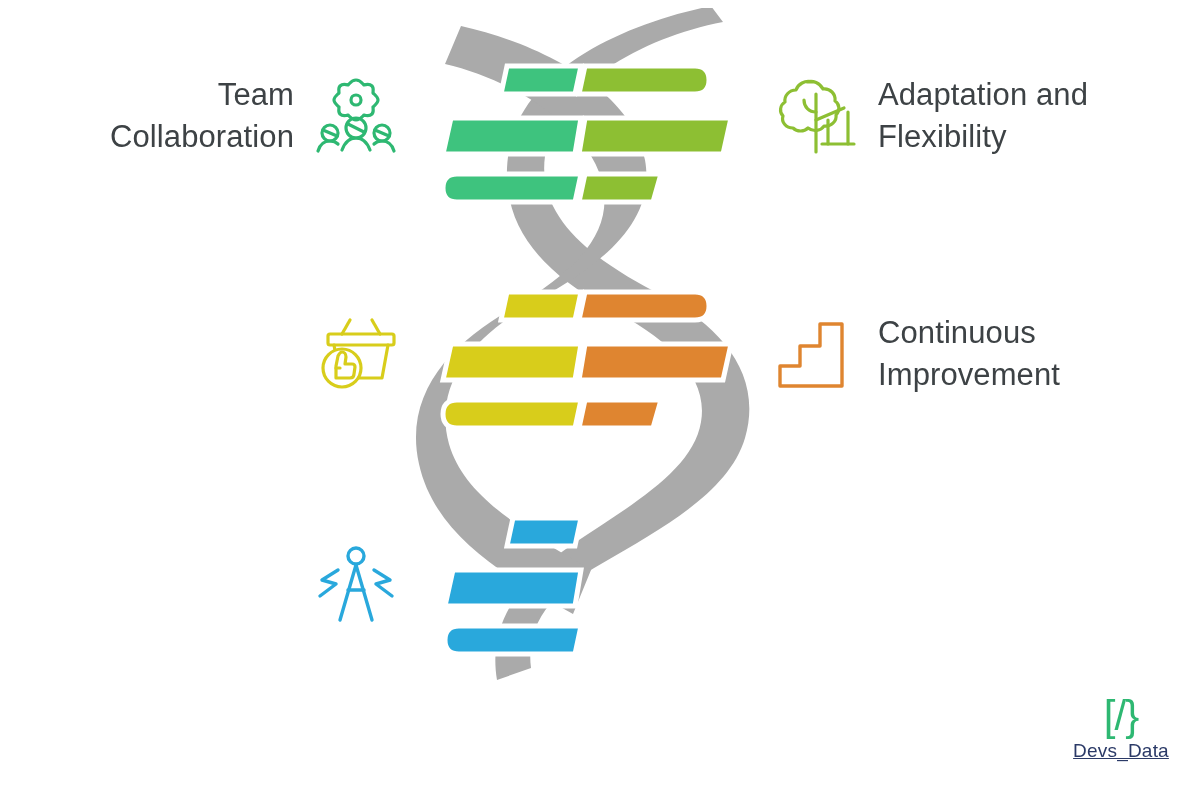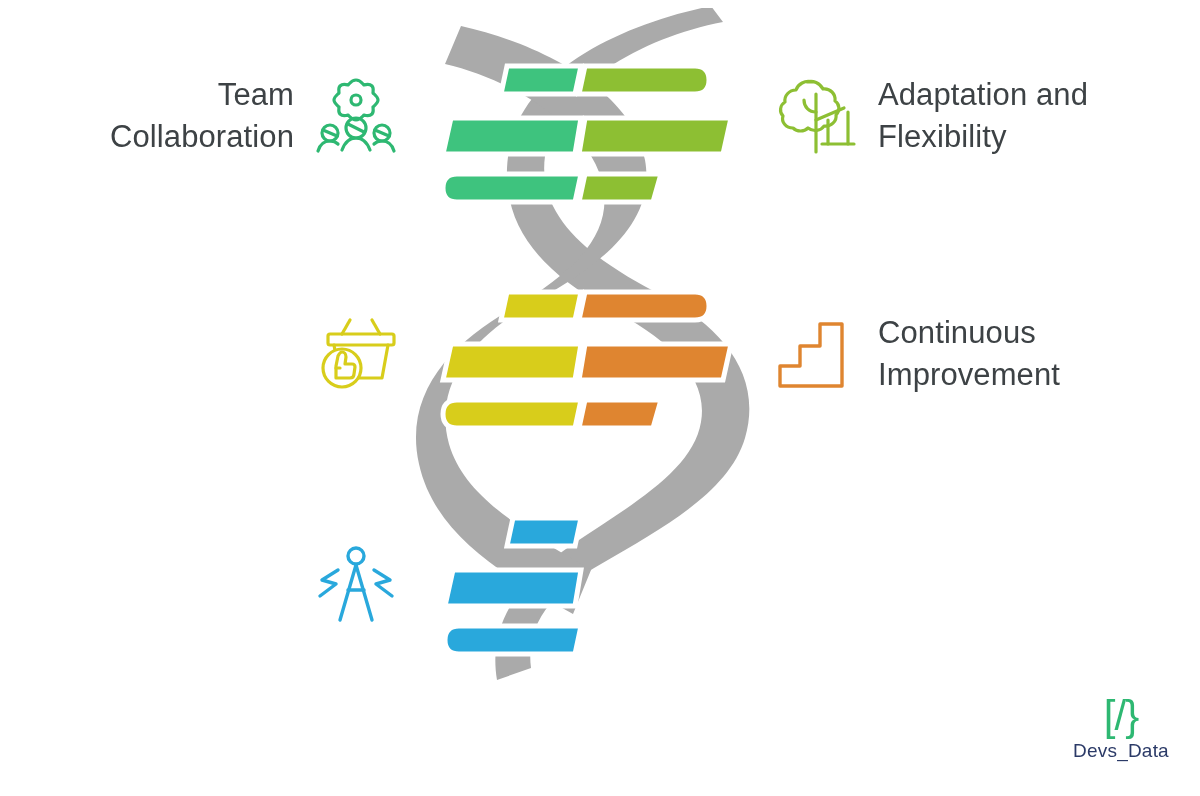--- a/index.html
+++ b/index.html
@@ -85,20 +85,21 @@
     font-weight: 400;
     color: #2eb872;
     letter-spacing: -1px;
   }
   #logo .wordmark {
     margin-top: 2px;
     font-size: 19px;
     color: #2b3a67;
     font-weight: 400;
     letter-spacing: 0.2px;
+    text-decoration: underline;
   }
 </style>
 </head>
 <body>
 
 <div id="canvas">
 
   <div id="helix">
     <svg viewBox="0 0 360 700" xmlns="http://www.w3.org/2000/svg">
       <g>

